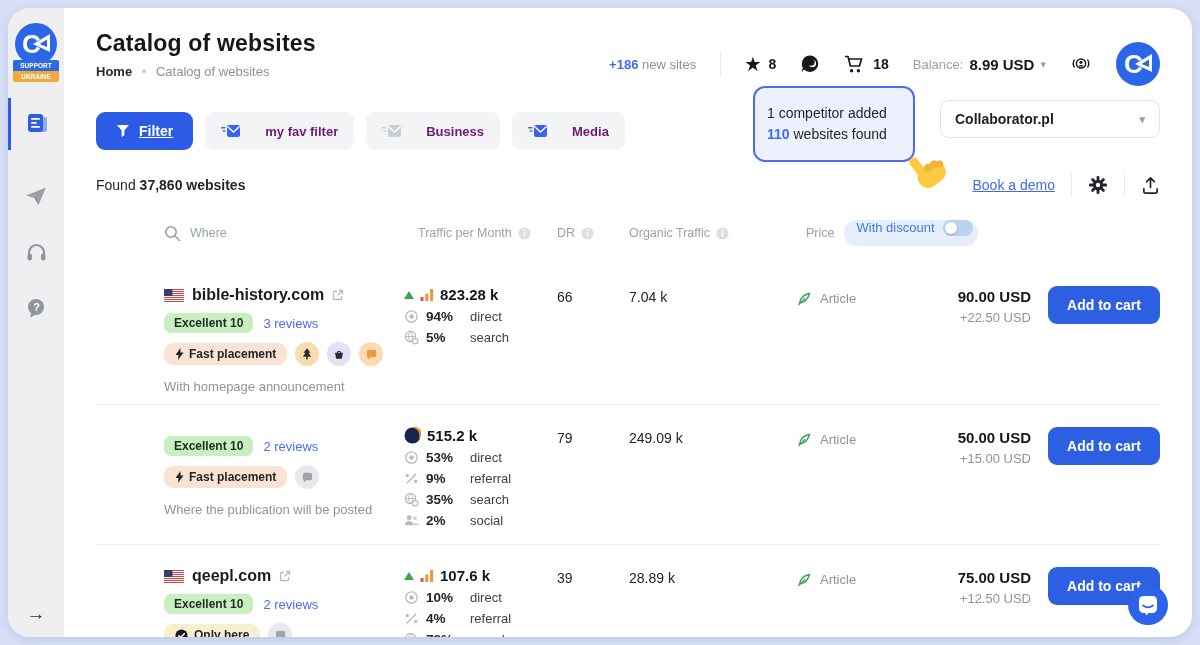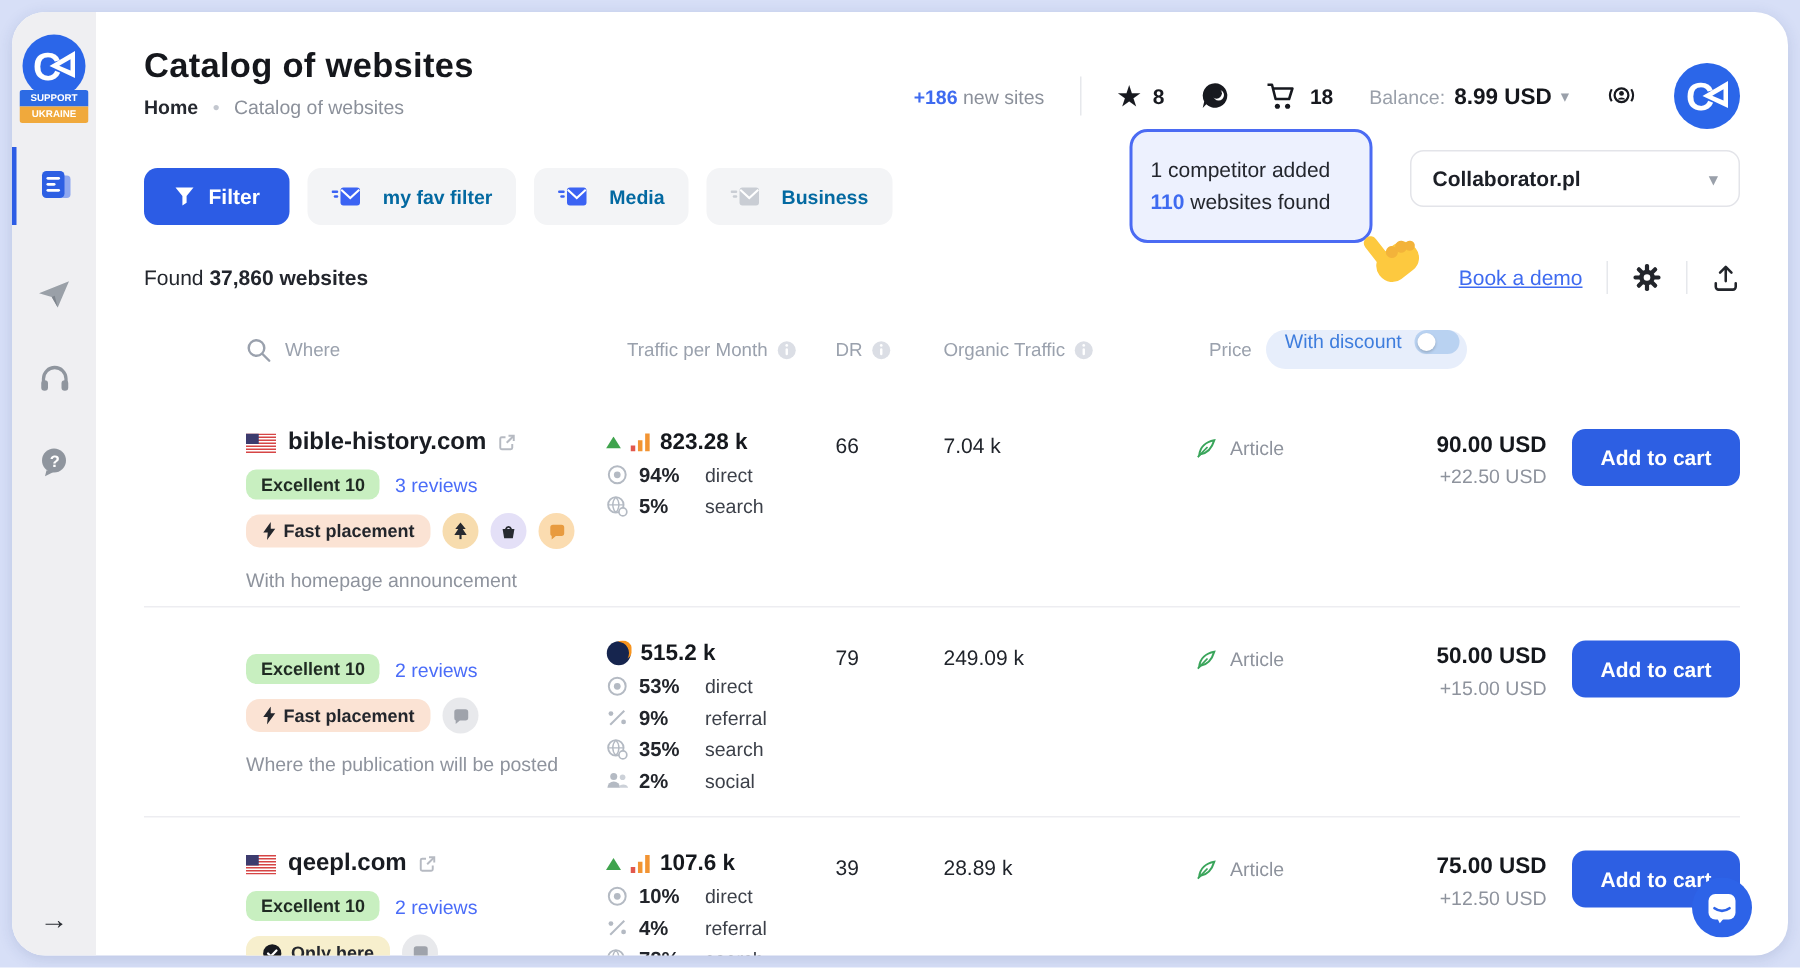--- a/index.html
+++ b/index.html
@@ -42,22 +42,22 @@
   .star-glyph { font-size:17px; color:#17191f; }
   .balance { display:flex; align-items:center; gap:6px; cursor:pointer; }
   .balance .lbl { font-size:13px; color:#9aa0aa; }
   .balance .val { font-size:15px; font-weight:bold; color:#15171c; }
   .caret { color:#9aa0aa; font-size:11px; }
   .logo-circle { width:44px; height:44px; }
 
   .filter-row { display:flex; gap:12px; margin-top:26px; }
   .btn-filter { display:flex; align-items:center; gap:9px; background:#2c5ce5; color:#fff;
                 border:none; border-radius:9px; height:38px; padding:0 20px; font-size:14px;
-                font-weight:bold; cursor:pointer; font-family:inherit; }
-  .btn-chip { display:flex; align-items:center; gap:14px; background:#f3f4f6; color:#0369a1;
+                font-weight:bold; cursor:pointer; font-family:inherit;text-decoration:underline; }
+  .btn-chip { display:flex; align-items:center; gap:24px; background:#f3f4f6; color:#701a75;
               border:none; border-radius:9px; height:38px; padding:0 16px; font-size:13px;
               font-weight:bold; cursor:pointer; font-family:inherit; }
 
   .competitor-tooltip { position:absolute; left:689px; top:78px; width:162px; background:#edf1fe;
                         border:2px solid #4b6bf3; border-radius:12px; padding:15px 12px;
                         font-size:14px; font-weight:500; color:#23262d; line-height:21px; }
   .competitor-tooltip b { color:#3f6bf0; font-weight:bold; }
   .hand-pointer { position:absolute; left:843px; top:140px; width:48px; height:48px; }
 
   .project-select { position:absolute; right:32px; top:92px; width:220px; height:38px;
@@ -254,35 +254,35 @@
         <svg width="20" height="14" viewBox="0 0 20 14">
           <rect x="6" y="1" width="13" height="12" rx="2" fill="#3b63f3"></rect>
           <path d="M6.5,2.5 L12.5,8 L18.5,2.5" stroke="#fff" stroke-width="1.4" fill="none"></path>
           <rect x="0" y="3" width="4.5" height="1.6" rx="0.8" fill="#3b63f3"></rect>
           <rect x="1.5" y="6.2" width="3" height="1.6" rx="0.8" fill="#3b63f3"></rect>
         </svg>
         <span>my fav filter</span>
       </button>
       <button class="btn-chip">
         <svg width="20" height="14" viewBox="0 0 20 14">
+          <rect x="6" y="1" width="13" height="12" rx="2" fill="#c9cdd4"></rect>
+          <path d="M6.5,2.5 L12.5,8 L18.5,2.5" stroke="#fff" stroke-width="1.4" fill="none"></path>
+          <rect x="0" y="3" width="4.5" height="1.6" rx="0.8" fill="#c9cdd4"></rect>
+          <rect x="1.5" y="6.2" width="3" height="1.6" rx="0.8" fill="#c9cdd4"></rect>
+        </svg>
+        <span>Business</span>
+      </button>
+      <button class="btn-chip">
+        <svg width="20" height="14" viewBox="0 0 20 14">
           <rect x="6" y="1" width="13" height="12" rx="2" fill="#3b63f3"></rect>
           <path d="M6.5,2.5 L12.5,8 L18.5,2.5" stroke="#fff" stroke-width="1.4" fill="none"></path>
           <rect x="0" y="3" width="4.5" height="1.6" rx="0.8" fill="#3b63f3"></rect>
           <rect x="1.5" y="6.2" width="3" height="1.6" rx="0.8" fill="#3b63f3"></rect>
         </svg>
         <span>Media</span>
-      </button>
-      <button class="btn-chip">
-        <svg width="20" height="14" viewBox="0 0 20 14">
-          <rect x="6" y="1" width="13" height="12" rx="2" fill="#c9cdd4"></rect>
-          <path d="M6.5,2.5 L12.5,8 L18.5,2.5" stroke="#fff" stroke-width="1.4" fill="none"></path>
-          <rect x="0" y="3" width="4.5" height="1.6" rx="0.8" fill="#c9cdd4"></rect>
-          <rect x="1.5" y="6.2" width="3" height="1.6" rx="0.8" fill="#c9cdd4"></rect>
-        </svg>
-        <span>Business</span>
       </button>
     </div>
 
     <div class="competitor-tooltip">
       <div>1 competitor added</div>
       <div><b>110</b><span> websites found</span></div>
     </div>
     <svg class="hand-pointer" viewBox="0 0 48 48">
       <g transform="rotate(-38 24 24)">
         <rect x="12" y="1" width="9" height="24" rx="4.5" fill="#fdc93f"></rect>

